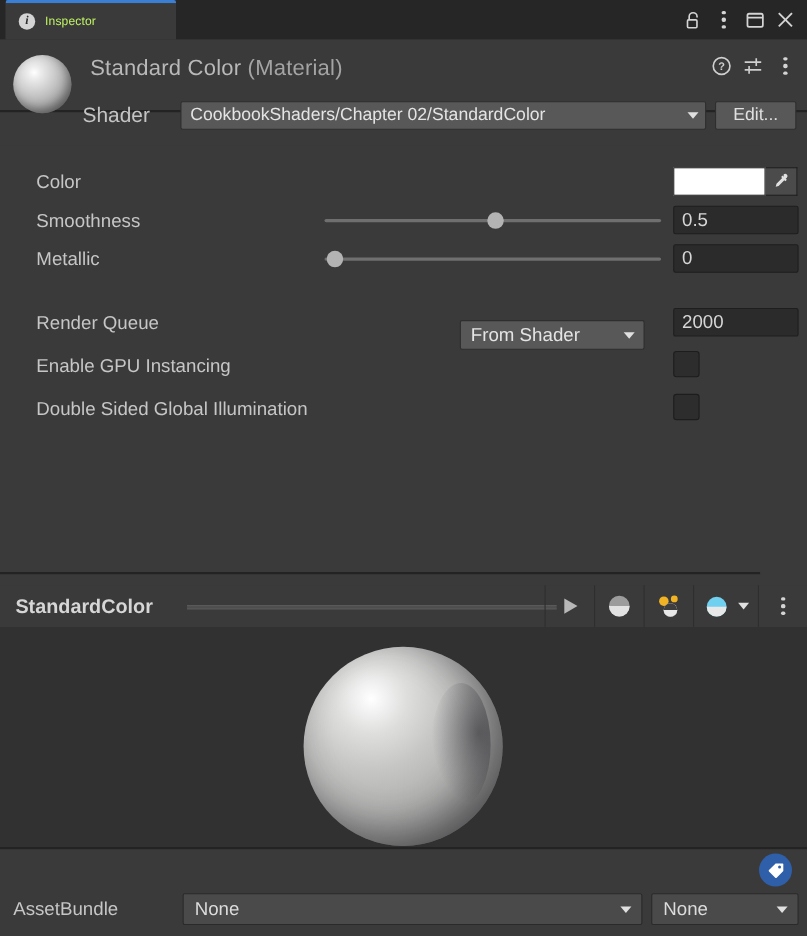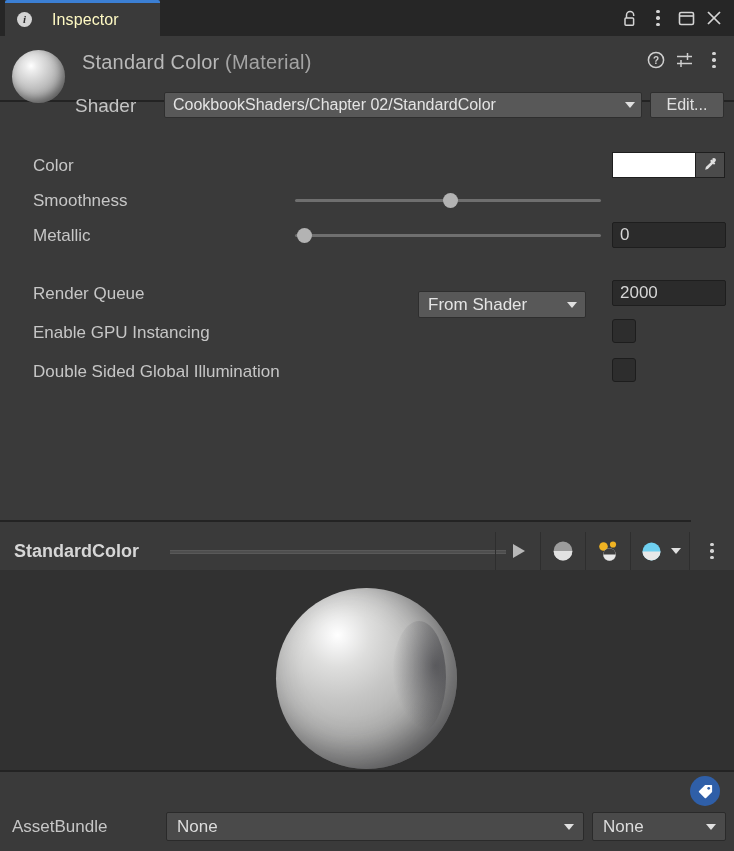--- a/index.html
+++ b/index.html
@@ -49,23 +49,23 @@
     color: #2c2c2c;
     font-size: 11px;
     font-weight: bold;
     font-style: italic;
     line-height: 15px;
     text-align: center;
     font-family: "Liberation Serif", serif;
     flex: 0 0 auto;
   }
   .tab-label {
-    margin-left: 20px;
-    color: #fef9c3;
-    font-size: 16px;
+    margin-left: 9px;
+    color: #bef264;
+    font-size: 11px;
     letter-spacing: .1px;
   }
   .win-btns {
     position: absolute;
     right: 6px; top: 0;
     height: 36px;
     display: flex;
     align-items: center;
     gap: 0px;
   }
@@ -478,20 +478,21 @@
         </svg>
       </div>
     </div>
 
     <div class="prop-row" style="top:55px;">
       <span class="prop-label">Smoothness</span>
       <div class="slider">
         <div class="slider-track"></div>
         <div class="slider-knob" style="left:50.5%;"></div>
       </div>
+      <div class="num-field">0.5</div>
     </div>
 
     <div class="prop-row" style="top:90px;">
       <span class="prop-label">Metallic</span>
       <div class="slider">
         <div class="slider-track"></div>
         <div class="slider-knob" style="left:3%;"></div>
       </div>
       <div class="num-field">0</div>
     </div>

